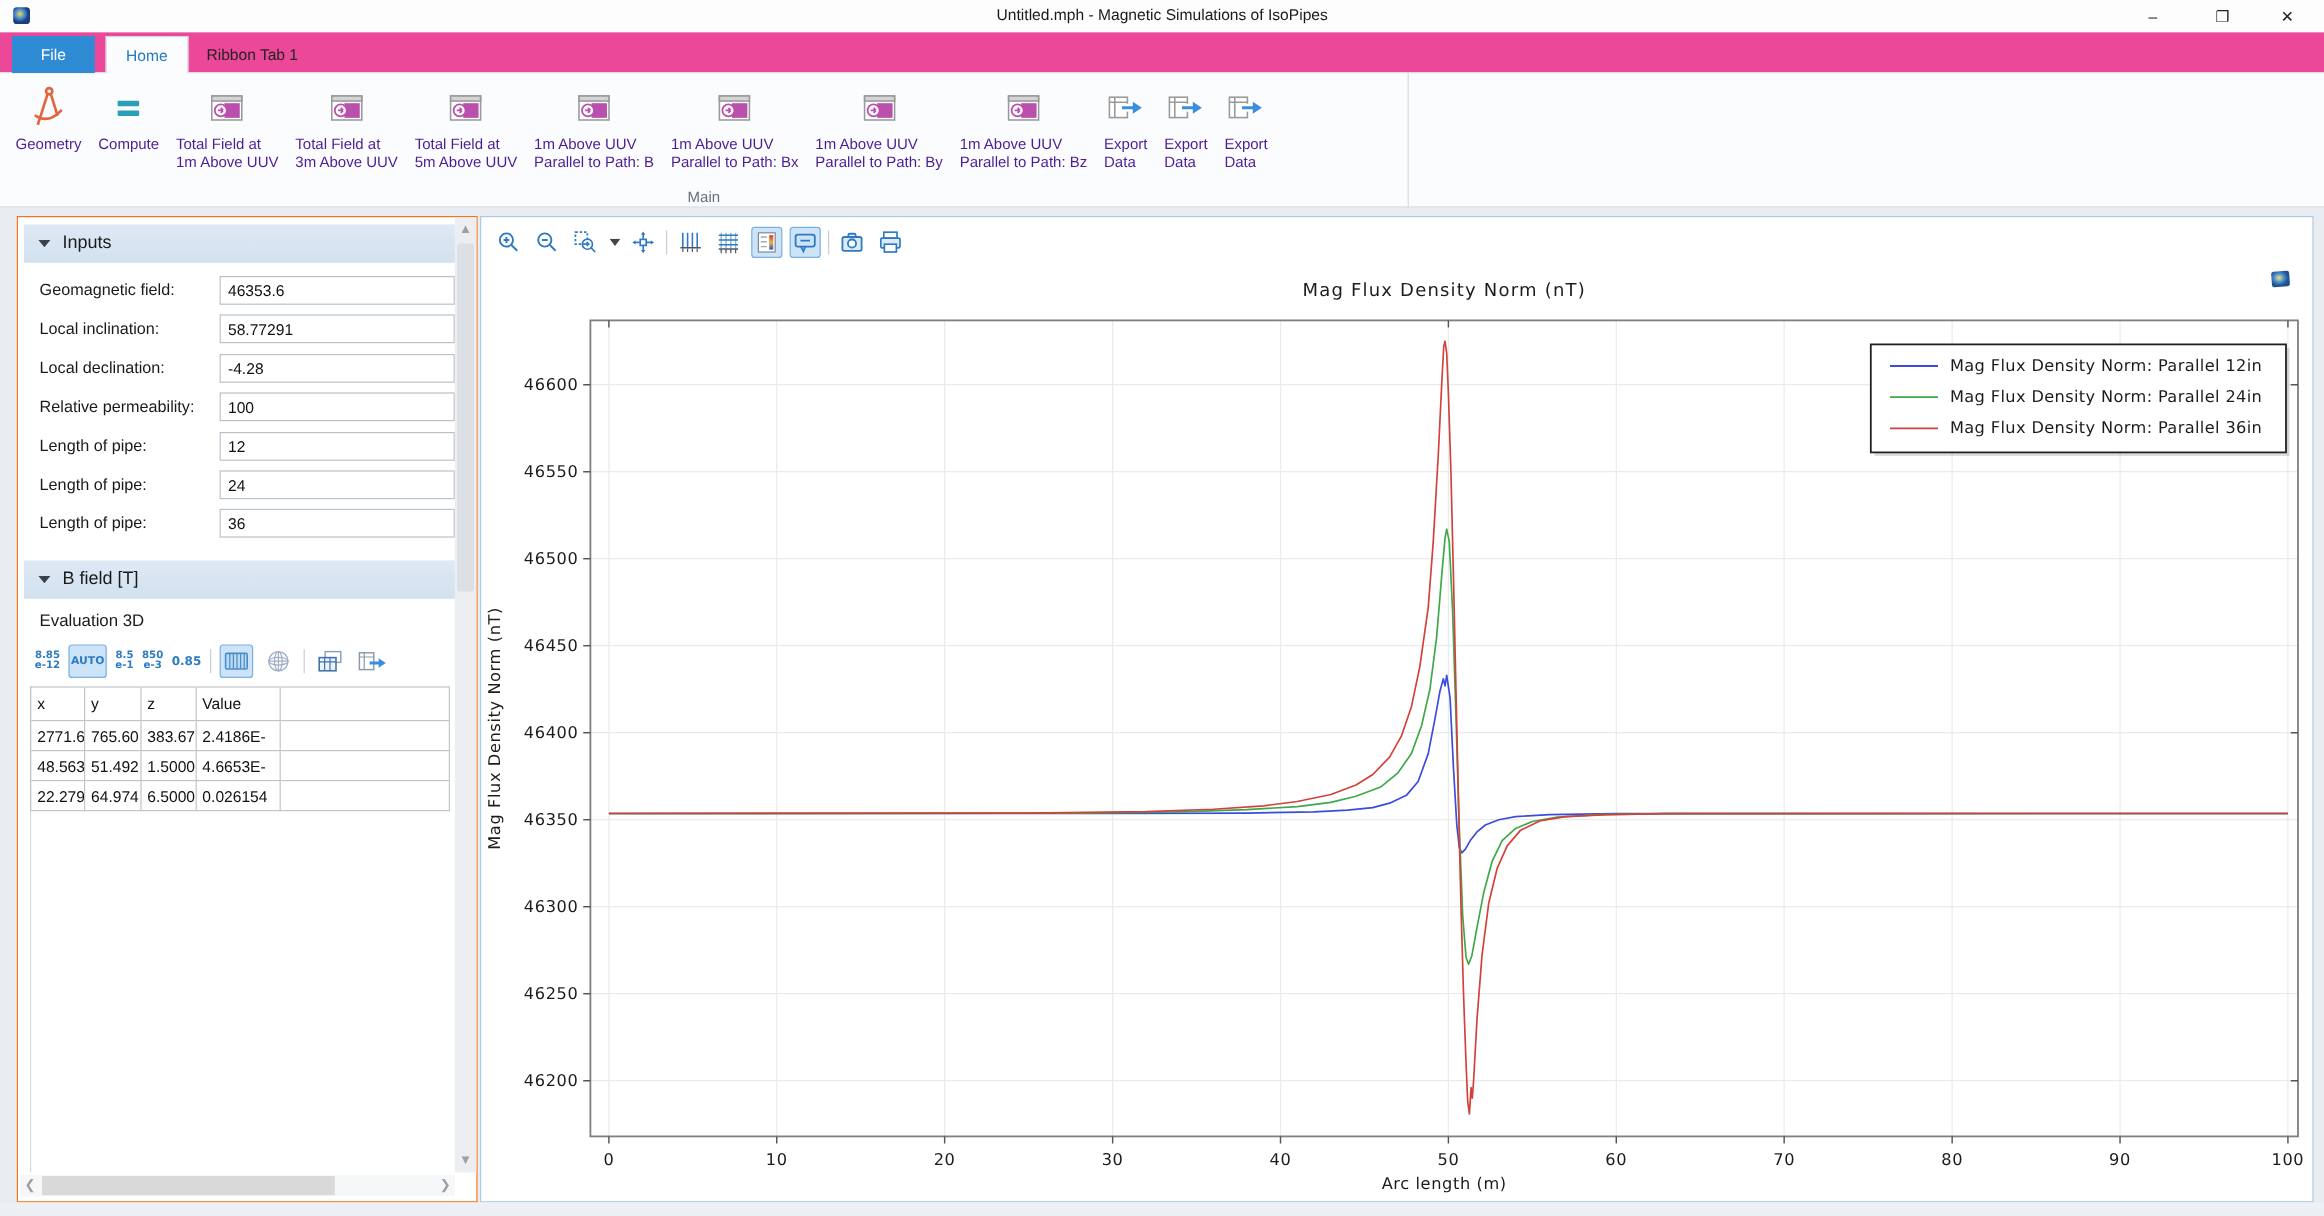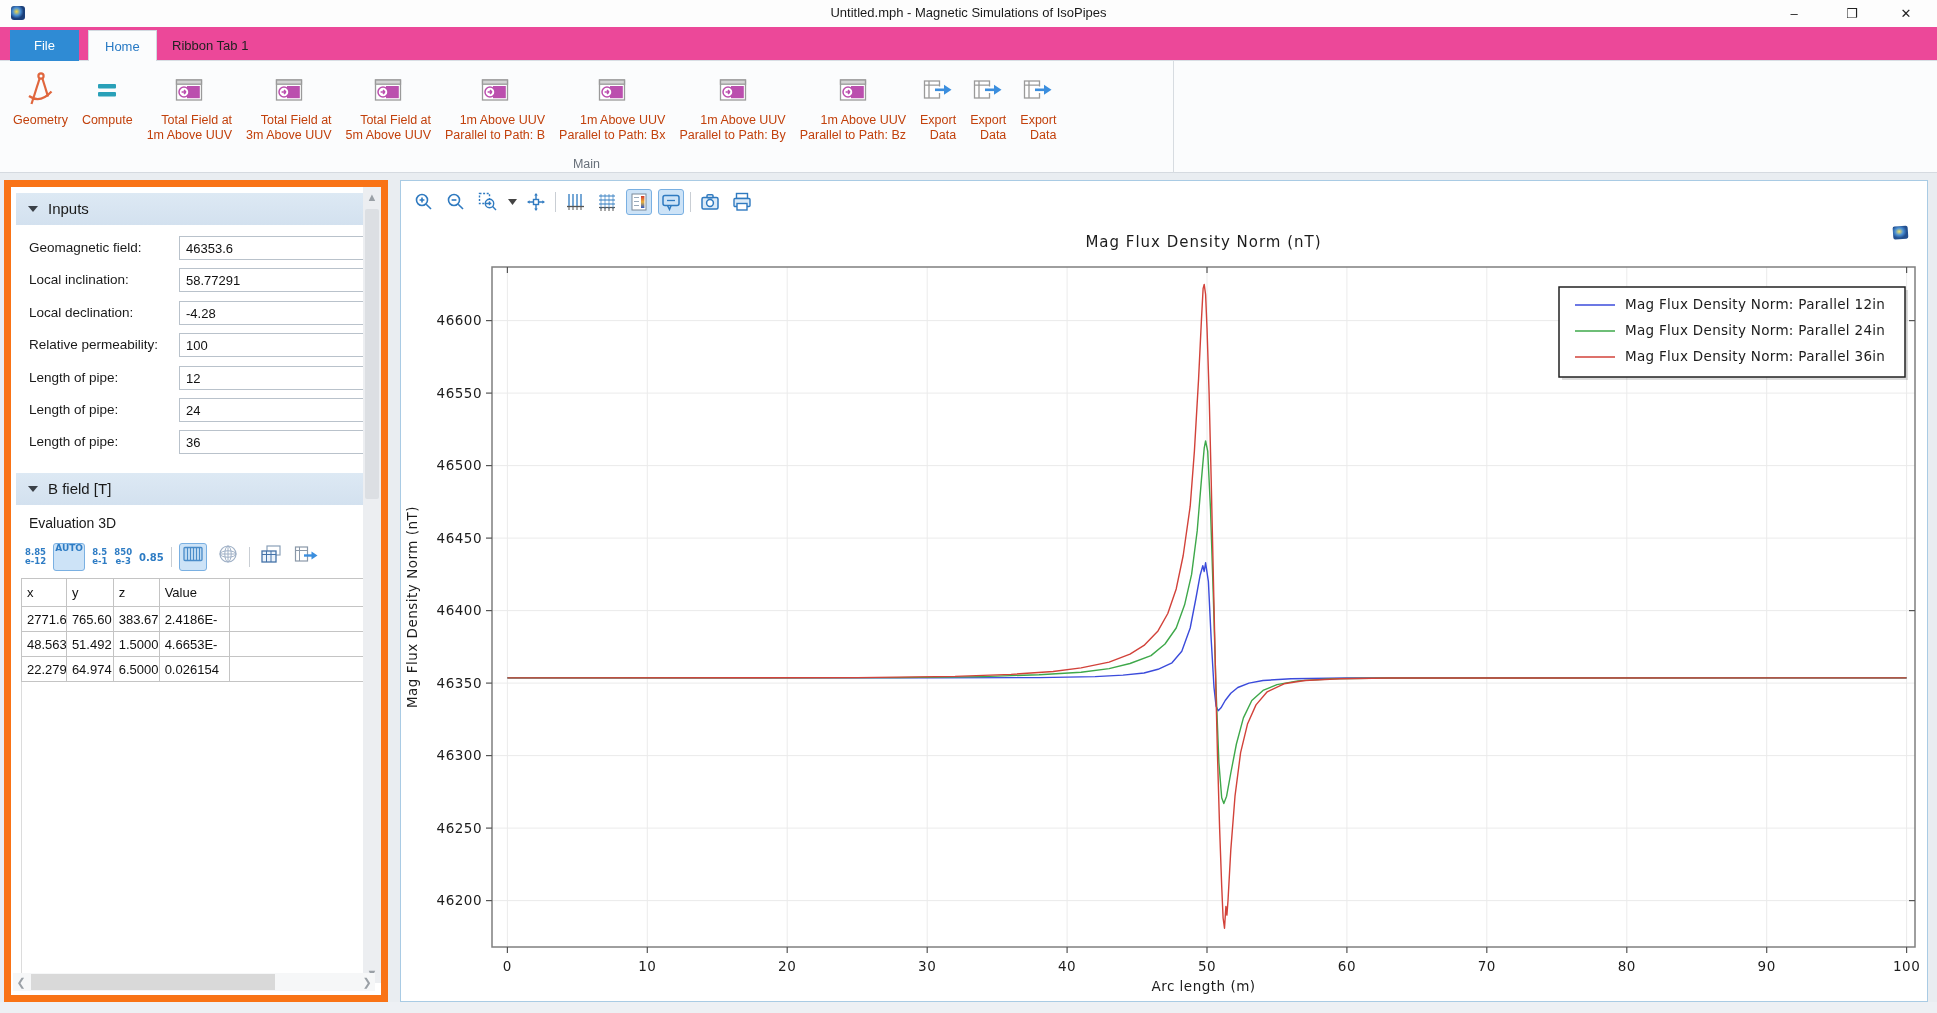--- a/index.html
+++ b/index.html
@@ -18,39 +18,39 @@
   .tab { position:absolute; top:3px; height:31px; line-height:31px; padding:0 16px; font-size:13px; color:#222; }
   .tab.file { left:10px; top:3px; background:#2f8bd4; color:#fff; padding:0 24px; }
   .tab.home { left:88px; background:#fbfcfd; color:#2779c4; border:1px solid #d2d9e0; border-bottom:none; height:32px; }
   .tab.rt1 { left:156px; }
   .ribbon-body { position:absolute; left:0; top:61px; width:1937px; height:112px; background:#fbfcfd; border-bottom:1px solid #d5dae0; }
   .ribbon-group { position:absolute; left:0; top:0; width:1174px; height:112px; border-right:1px solid #d7dce1; }
   .group-label { position:absolute; left:0; bottom:2px; width:100%; text-align:center; font-size:12.5px; color:#67707a; }
   .btnrow { position:absolute; left:6px; top:4px; height:88px; display:flex; align-items:flex-start; }
   .ribbon-btn { display:flex; flex-direction:column; align-items:center; padding:2px 7px; }
   .ribbon-btn .ic { height:46px; display:flex; align-items:center; justify-content:center; }
-  .ribbon-btn .lbl { font-size:12.5px; line-height:15px; color:#c2410c; text-align:right; white-space:nowrap; }
+  .ribbon-btn .lbl { font-size:12.5px; line-height:15px; color:#4c1d95; text-align:left; white-space:nowrap; }
 
   
-  .left-panel { position:absolute; left:4px; top:180px; width:384px; height:822px; background:#fff; border:7px solid #f97316; }
+  .left-panel { position:absolute; left:14px; top:180px; width:384px; height:822px; background:#fff; border:1px solid #f97316; }
   .g-panel { position:absolute; left:400px; top:180px; width:1528px; height:822px; background:#fff; border:1px solid #a9cbe4; }
 
   .sect-hdr { position:absolute; left:5px; width:360px; height:32px; background:linear-gradient(#dde9f4,#d3e1ef);
     font-size:15px; color:#1a1a1a; line-height:32px; padding-left:32px; }
   .sect-hdr .tri { position:absolute; left:12px; top:13px; width:0; height:0;
     border-left:5px solid transparent; border-right:5px solid transparent; border-top:6px solid #3b4148; }
   .f-row { position:absolute; left:0; width:370px; height:24px; }
   .f-row label { position:absolute; left:18px; top:4px; font-size:13.5px; color:#1a1a1a; }
   .f-row input { position:absolute; left:168px; top:0; width:196px; height:24px; border:1px solid #b9c2cb;
     font-size:13px; padding:0 6px; color:#111; font-family:inherit; background:#fff; }
   .eval-lbl { position:absolute; left:18px; font-size:14px; color:#1a1a1a; }
 
   .fmtbar { position:absolute; left:14px; display:flex; align-items:center; gap:7px; height:28px; }
   .numfmt { font-size:8.5px; line-height:9px; font-weight:bold; color:#2e7cc4; text-align:center; font-family:"DejaVu Sans",sans-serif; }
-  .tbtn { display:flex; align-items:flex-start; justify-content:center; width:28px; height:28px; border-radius:3px; }
+  .tbtn { display:flex; align-items:center; justify-content:center; width:28px; height:28px; border-radius:3px; }
   .tbtn.active { background:#cde3f7; border:1px solid #7ab0e2; }
   .vsep { width:1px; height:20px; background:#c9ced4; }
 
   .vtable { position:absolute; left:10px; top:391px; width:350px; border-top:1px solid #c4c4c4; border-left:1px solid #c4c4c4; font-size:13px; color:#111; }
   .vtable .tr { display:flex; }
   .vtable .td { border-right:1px solid #c4c4c4; border-bottom:1px solid #c4c4c4; padding:0 5px; height:25px; line-height:25px; overflow:hidden; }
   .vtable .hd { height:28px; line-height:28px; }
   .tbl-edge { position:absolute; left:10px; top:391px; width:1px; height:405px; background:#dcdcdc; }
 
   

